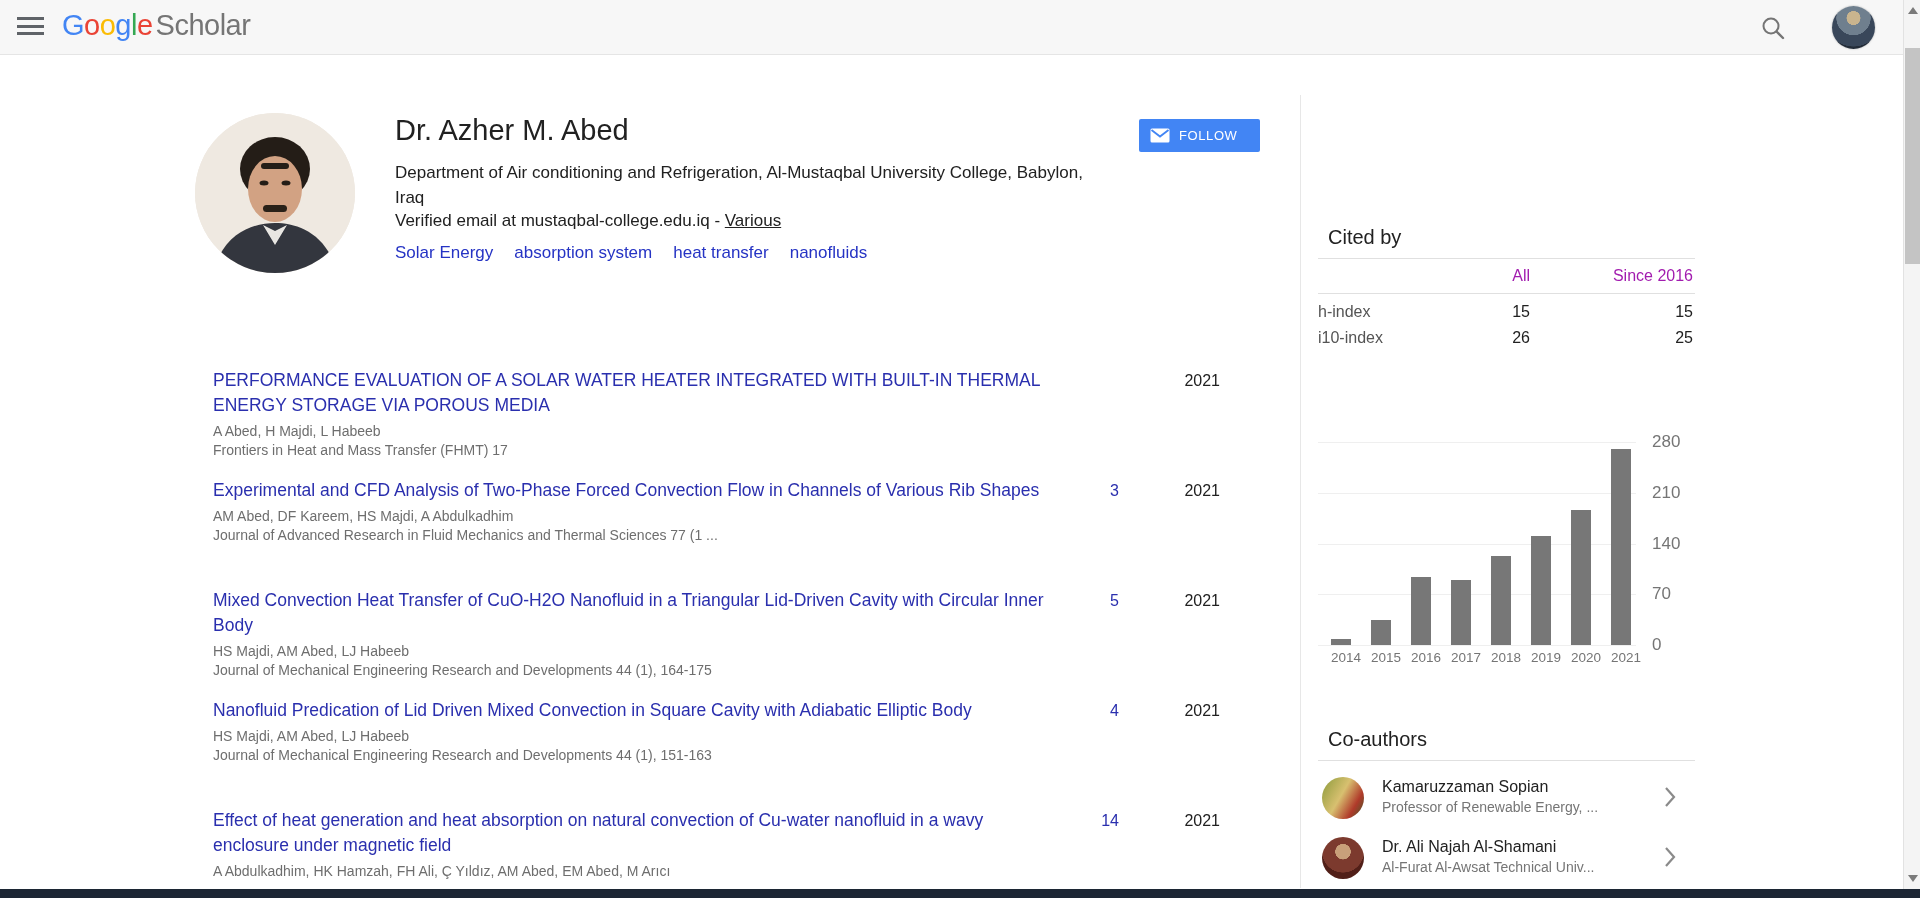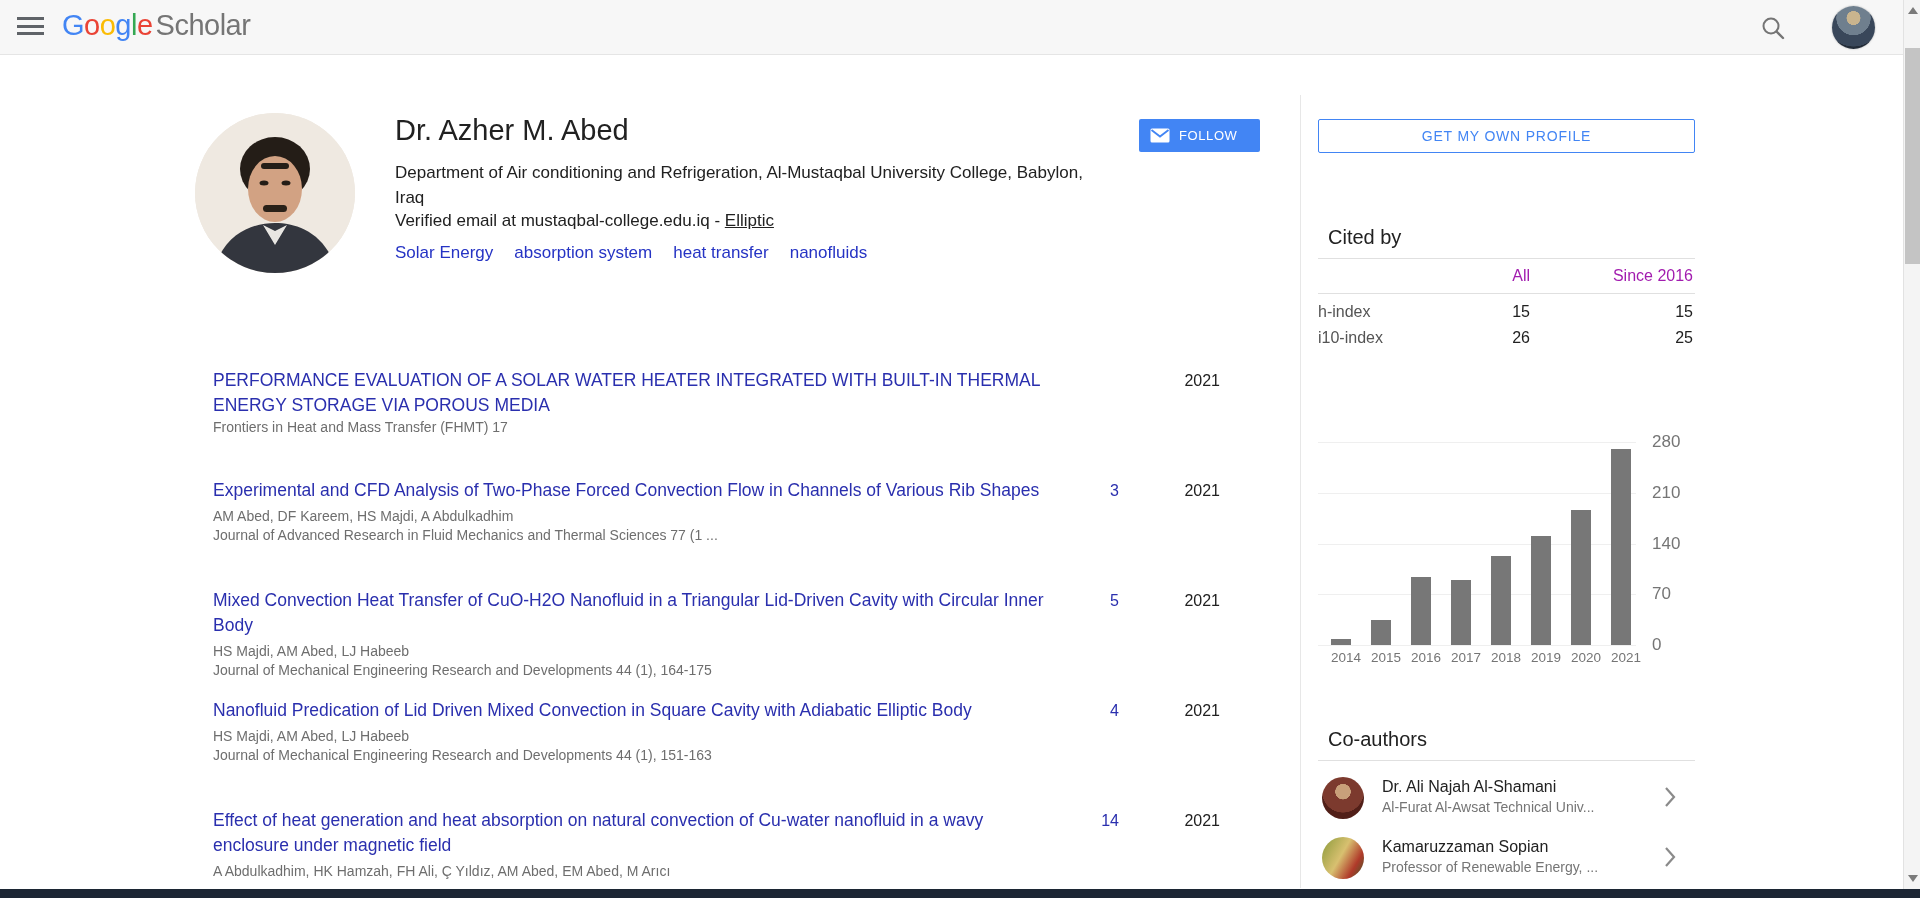--- a/index.html
+++ b/index.html
@@ -123,40 +123,40 @@
       <ellipse cx="69" cy="70" rx="4.5" ry="2.5" fill="#241d17"></ellipse>
       <ellipse cx="91" cy="70" rx="4.5" ry="2.5" fill="#241d17"></ellipse>
       <rect x="68" y="92" width="24" height="7" rx="3.5" fill="#2a2118"></rect>
       <path d="M18,160 C28,120 58,110 80,110 C102,110 132,120 142,160 Z" fill="#33363e"></path>
       <path d="M68,112 L80,132 L92,112 L80,118 Z" fill="#e8e6e2"></path>
     </svg>
   </div>
   <h1 class="name">Dr. Azher M. Abed</h1>
   <div class="affiliation">Department of Air conditioning and Refrigeration, Al-Mustaqbal University College, Babylon, Iraq</div>
   <div class="verified">
-    <span>Verified email at mustaqbal-college.edu.iq - </span><a>Elliptic</a>
+    <span>Verified email at mustaqbal-college.edu.iq - </span><a>Various</a>
   </div>
   <div class="interests" id="interests"><a>Solar Energy</a><a>absorption system</a><a>heat transfer</a><a>nanofluids</a></div>
 
   <button class="follow-btn">
     <span style="display:flex;">
       <svg width="20" height="15" viewBox="0 0 20 15">
           <rect x="0.5" y="0.5" width="19" height="14" rx="1.5" fill="#ffffff"></rect>
           <polyline points="1.5,2 10,8.5 18.5,2" fill="none" stroke="#4285f4" stroke-width="1.8"></polyline>
         </svg>
     </span>
     <span>FOLLOW</span>
   </button>
 
-  <button class="get-profile-btn">GET MY OWN PROFILE</button>
 
   <div class="pub-rows" id="pub-rows">
     <div class="pub-row">
       <div class="pr-main">
         <a class="pr-title">PERFORMANCE EVALUATION OF A SOLAR WATER HEATER INTEGRATED WITH BUILT-IN THERMAL ENERGY STORAGE VIA POROUS MEDIA</a>
+        <div class="pr-authors">A Abed, H Majdi, L Habeeb</div>
         <div class="pr-venue">Frontiers in Heat and Mass Transfer (FHMT) 17</div>
       </div>
       <div class="pr-cited"><a></a></div>
       <div class="pr-year">2021</div>
     </div>
 
     <div class="pub-row">
       <div class="pr-main">
         <a class="pr-title">Experimental and CFD Analysis of Two-Phase Forced Convection Flow in Channels of Various Rib Shapes</a>
         <div class="pr-authors">AM Abed, DF Kareem, HS Majdi, A Abdulkadhim</div>
@@ -244,40 +244,40 @@
       <div class="bar" style="left: 253px; top: 74px; height: 135px; background: rgb(119, 119, 119);"></div>
       <div class="blabel" style="left: 243px;">2020</div>
       <div class="bar" style="left: 293px; top: 13px; height: 196px; background: rgb(119, 119, 119);"></div>
       <div class="blabel" style="left: 283px;">2021</div>
     </div>
 
   <h2 class="co-title">Co-authors</h2>
   <div class="co-hr"></div>
   <div class="co-list" id="co-list">
     <div class="co-item">
+      <div class="co-av co-av-1"></div>
+      <div class="co-name">Kamaruzzaman Sopian</div>
+      <div class="co-desc">Professor of Renewable Energy, ...</div>
+      <div class="co-chev">
+        <svg width="12" height="22" viewBox="0 0 12 22">
+            <polyline points="2,2 10,11 2,20" fill="none" stroke="#8a8a8a" stroke-width="2.2"></polyline>
+          </svg>
+      </div>
+    </div>
+
+    <div class="co-item">
       <div class="co-av co-av-0"></div>
       <div class="co-name">Dr. Ali Najah Al-Shamani</div>
       <div class="co-desc">Al-Furat Al-Awsat Technical Univ...</div>
       <div class="co-chev">
         <svg width="12" height="22" viewBox="0 0 12 22">
             <polyline points="2,2 10,11 2,20" fill="none" stroke="#8a8a8a" stroke-width="2.2"></polyline>
           </svg>
       </div>
     </div>
-
-    <div class="co-item">
-      <div class="co-av co-av-1"></div>
-      <div class="co-name">Kamaruzzaman Sopian</div>
-      <div class="co-desc">Professor of Renewable Energy, ...</div>
-      <div class="co-chev">
-        <svg width="12" height="22" viewBox="0 0 12 22">
-            <polyline points="2,2 10,11 2,20" fill="none" stroke="#8a8a8a" stroke-width="2.2"></polyline>
-          </svg>
-      </div>
-    </div>
   </div>
 
   <div class="vscroll">
     <div class="vs-up"></div>
     <div class="vs-thumb"></div>
     <div class="vs-down"></div>
   </div>
   <div class="bottom-strip"></div>
 
 </div>

